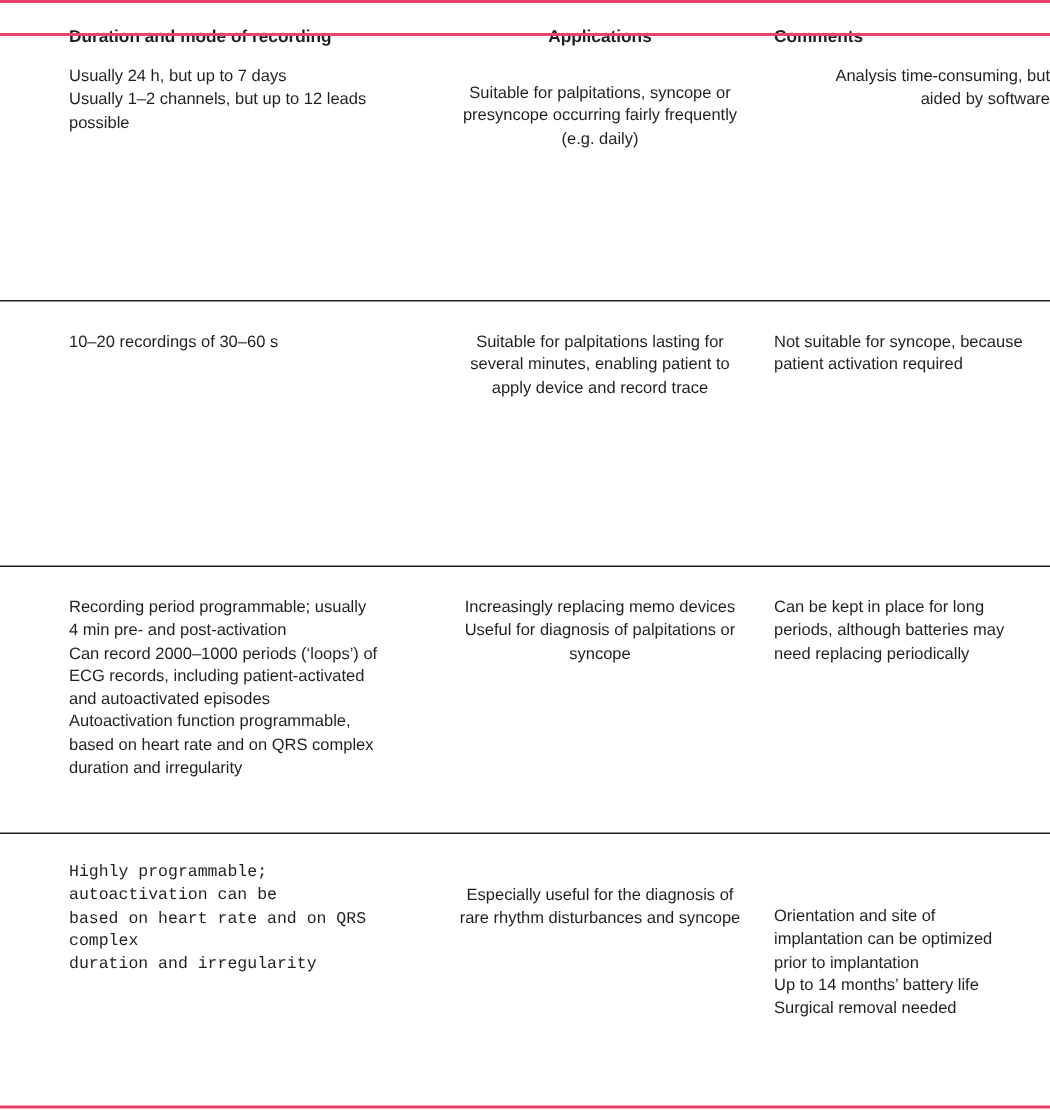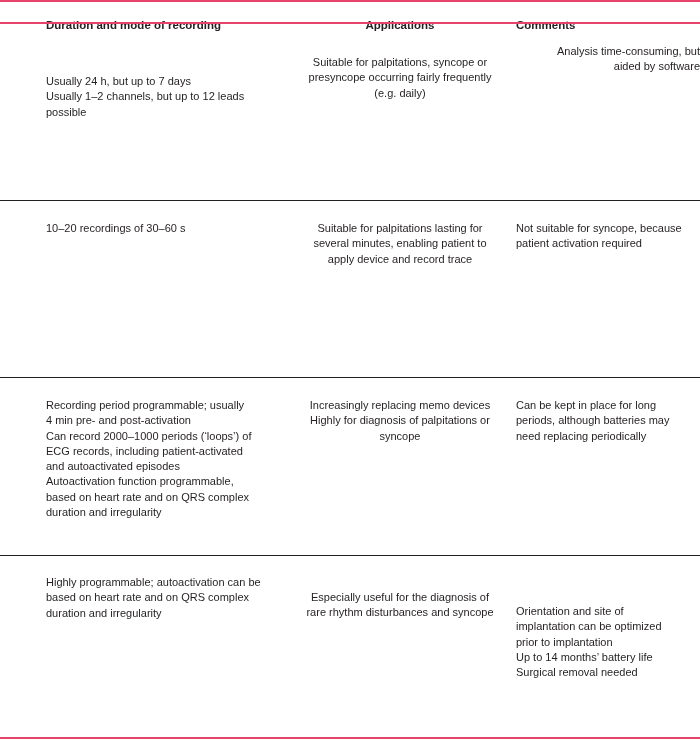--- a/index.html
+++ b/index.html
@@ -19,21 +19,21 @@
 
 <div>
   <div class="rule accent" style="top:0px;"></div>
 
   <div class="hdr c1">Duration and mode of recording</div>
   <div class="hdr c2">Applications</div>
   <div class="hdr c3">Comments</div>
 
   <div class="rule accent" style="top:22px;"></div>
 
-  <div class="cell c1" style="top:44px;margin-top:30px;">Usually 24 h, but up to 7 days
+  <div class="cell c1" style="top:44px;">Usually 24 h, but up to 7 days
 Usually 1–2 channels, but up to 12 leads
 possible</div>
   <div class="cell c2" style="top:44px;margin-top:11px;">Suitable for palpitations, syncope or
 presyncope occurring fairly frequently
 (e.g. daily)</div>
   <div class="cell c3" style="top:44px;text-align:right;">Analysis time-consuming, but
 aided by software</div>
 
   <div class="rule dark" style="top:200px;"></div>
 
@@ -48,29 +48,29 @@
 
   <div class="cell c1" style="top:398px;">Recording period programmable; usually
 4 min pre- and post-activation
 Can record 2000–1000 periods (‘loops’) of
 ECG records, including patient-activated
 and autoactivated episodes
 Autoactivation function programmable,
 based on heart rate and on QRS complex
 duration and irregularity</div>
   <div class="cell c2" style="top:398px;">Increasingly replacing memo devices
-Highly for diagnosis of palpitations or
+Useful for diagnosis of palpitations or
 syncope</div>
   <div class="cell c3" style="top:398px;">Can be kept in place for long
 periods, although batteries may
 need replacing periodically</div>
 
   <div class="rule dark" style="top:555px;"></div>
 
-  <div class="cell c1" style="top:575px;">Highly programmable; autoactivation can be
+  <div class="cell c1" style="top:575px;font-family:Liberation Mono, monospace;">Highly programmable; autoactivation can be
 based on heart rate and on QRS complex
 duration and irregularity</div>
   <div class="cell c2" style="top:590px;">Especially useful for the diagnosis of
 rare rhythm disturbances and syncope</div>
   <div class="cell c3" style="top:604px;">Orientation and site of
 implantation can be optimized
 prior to implantation
 Up to 14 months’ battery life
 Surgical removal needed</div>
 

